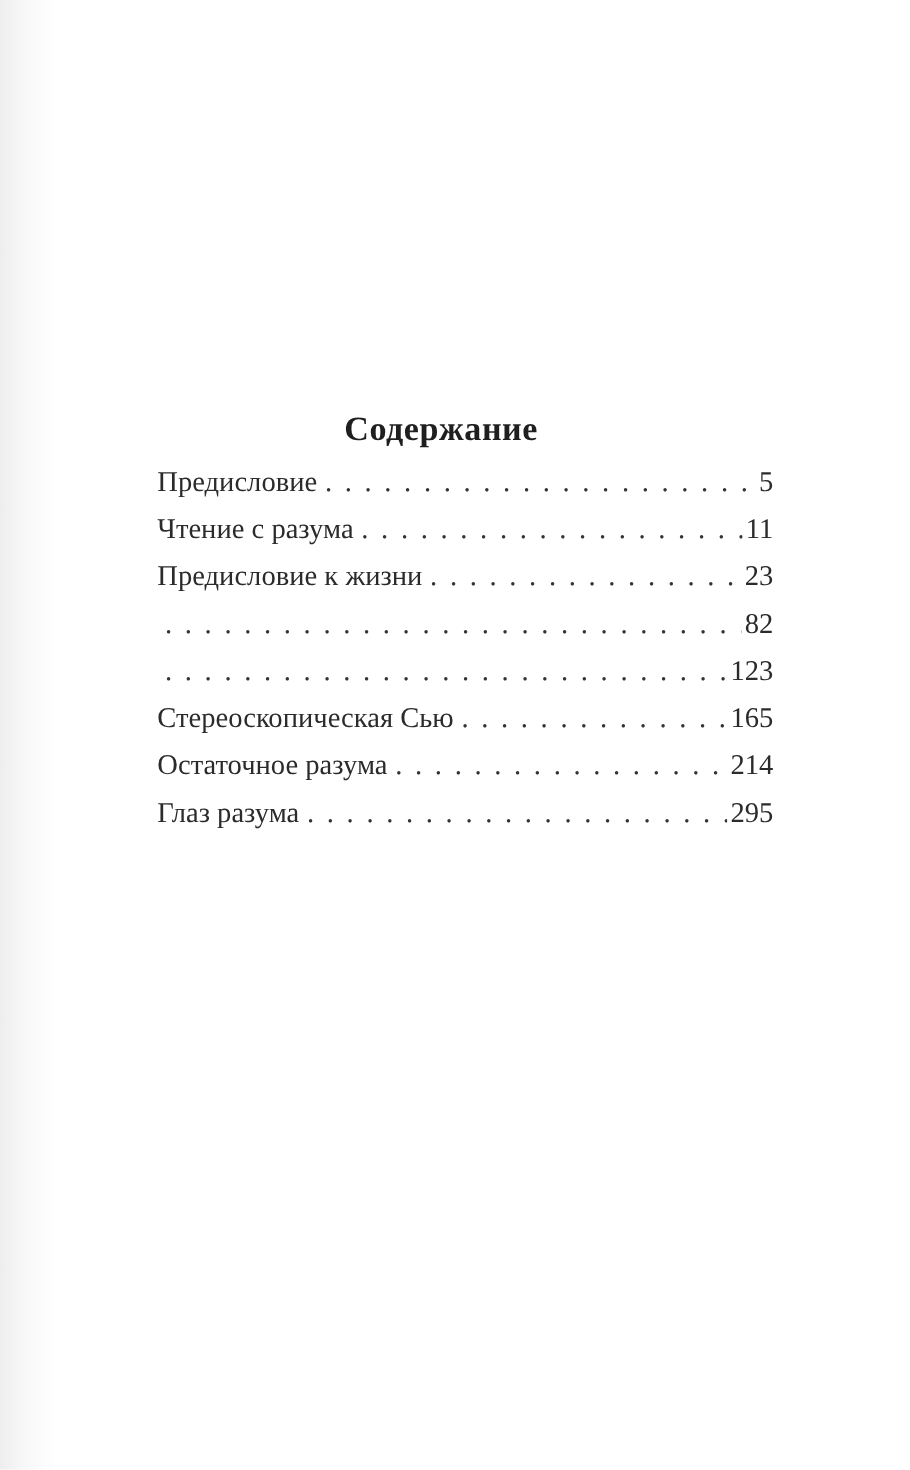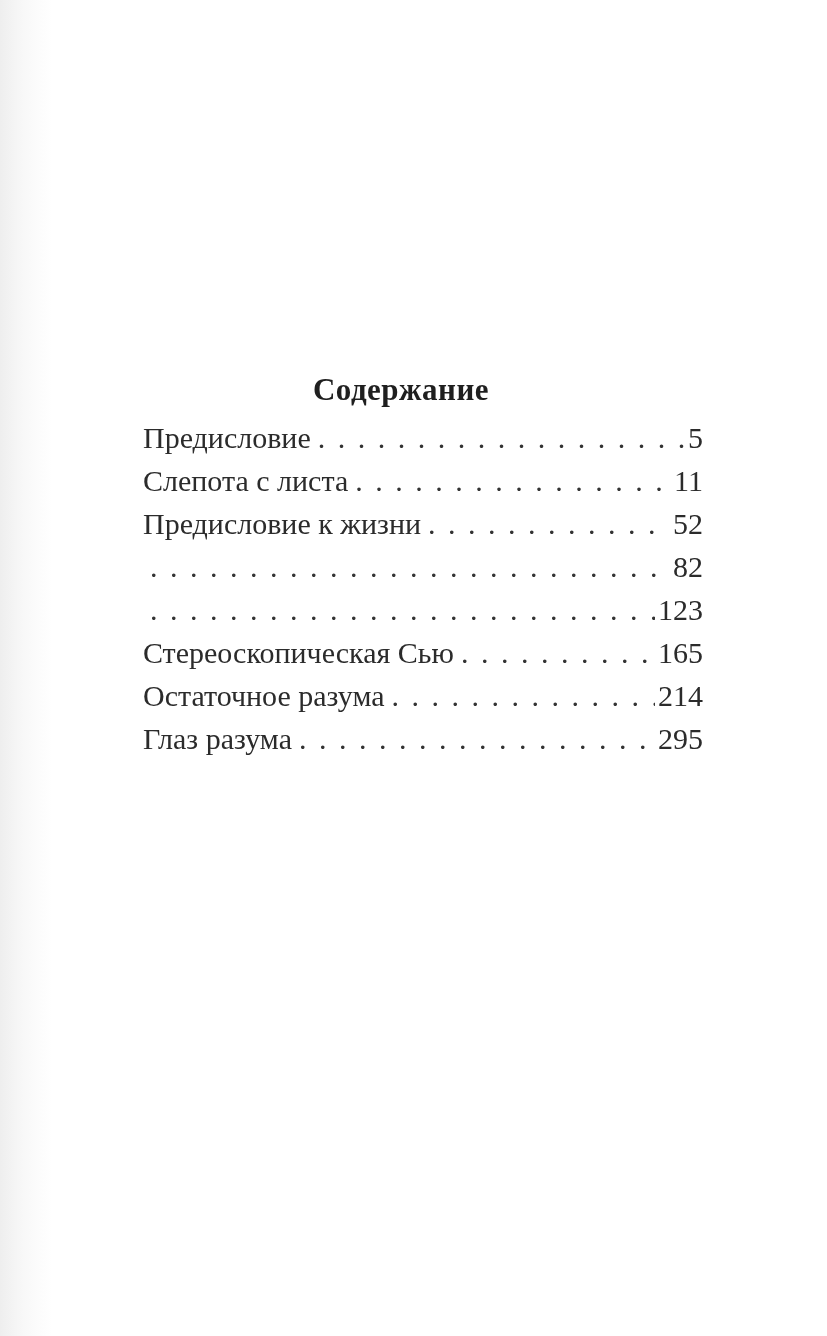--- a/index.html
+++ b/index.html
@@ -51,21 +51,21 @@
     position: absolute;
     top: 416px;
     left: 143px;
     width: 560px;
   }
   .toc-row {
     display: flex;
     align-items: baseline;
     height: 43px;
     line-height: 43px;
-    font-size: 30px;
+    font-size: 26px;
     white-space: nowrap;
   }
   .entry-title {
     flex: 0 0 auto;
     color: #2b2b2b;
   }
   .leader {
     flex: 1 1 auto;
     overflow: hidden;
     margin: 0 3px 0 7px;
@@ -87,28 +87,28 @@
 
   <h1 class="toc-title">Содержание</h1>
 
   <div class="toc-list">
     <div class="toc-row">
       <span class="entry-title">Предисловие</span>
       <span class="leader">. . . . . . . . . . . . . . . . . . . . . . . . . . . . . . . . . . . . . . . . </span>
       <span class="entry-page">5</span>
     </div>
     <div class="toc-row">
-      <span class="entry-title">Слепота с листа</span>
+      <span class="entry-title">Чтение с разума</span>
       <span class="leader">. . . . . . . . . . . . . . . . . . . . . . . . . . . . . . . . . . . . . . . . </span>
       <span class="entry-page">11</span>
     </div>
     <div class="toc-row">
       <span class="entry-title">Предисловие к жизни</span>
       <span class="leader">. . . . . . . . . . . . . . . . . . . . . . . . . . . . . . . . . . . . . . . . </span>
-      <span class="entry-page">52</span>
+      <span class="entry-page">23</span>
     </div>
     <div class="toc-row">
       <span class="leader">. . . . . . . . . . . . . . . . . . . . . . . . . . . . . . . . . . . . . . . . </span>
       <span class="entry-page">82</span>
     </div>
     <div class="toc-row">
       <span class="leader">. . . . . . . . . . . . . . . . . . . . . . . . . . . . . . . . . . . . . . . . </span>
       <span class="entry-page">123</span>
     </div>
     <div class="toc-row">

